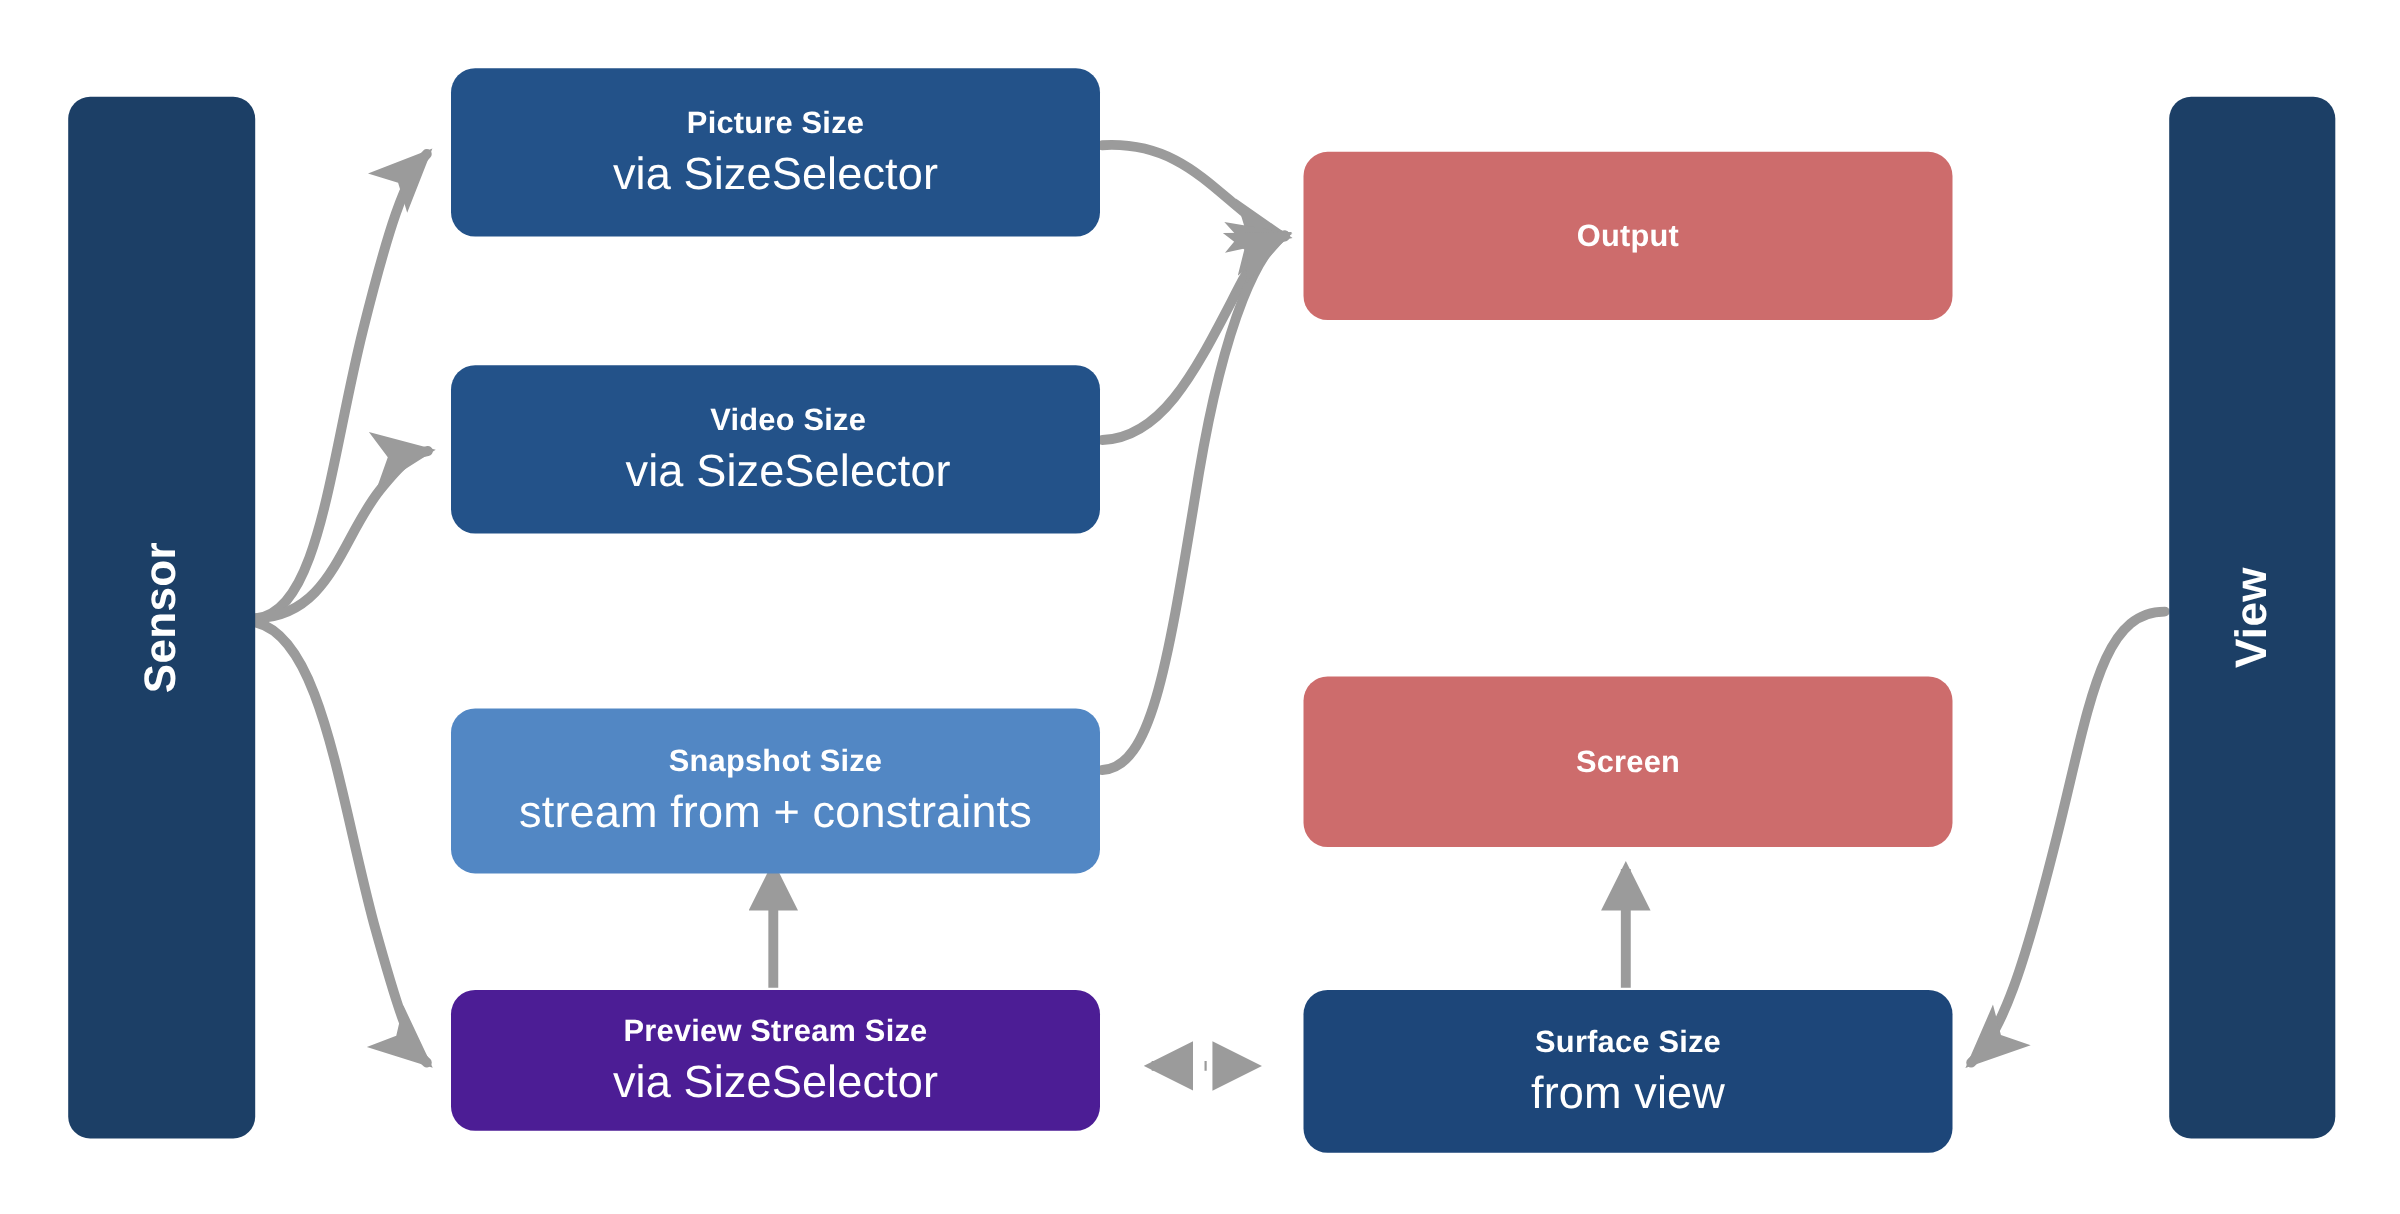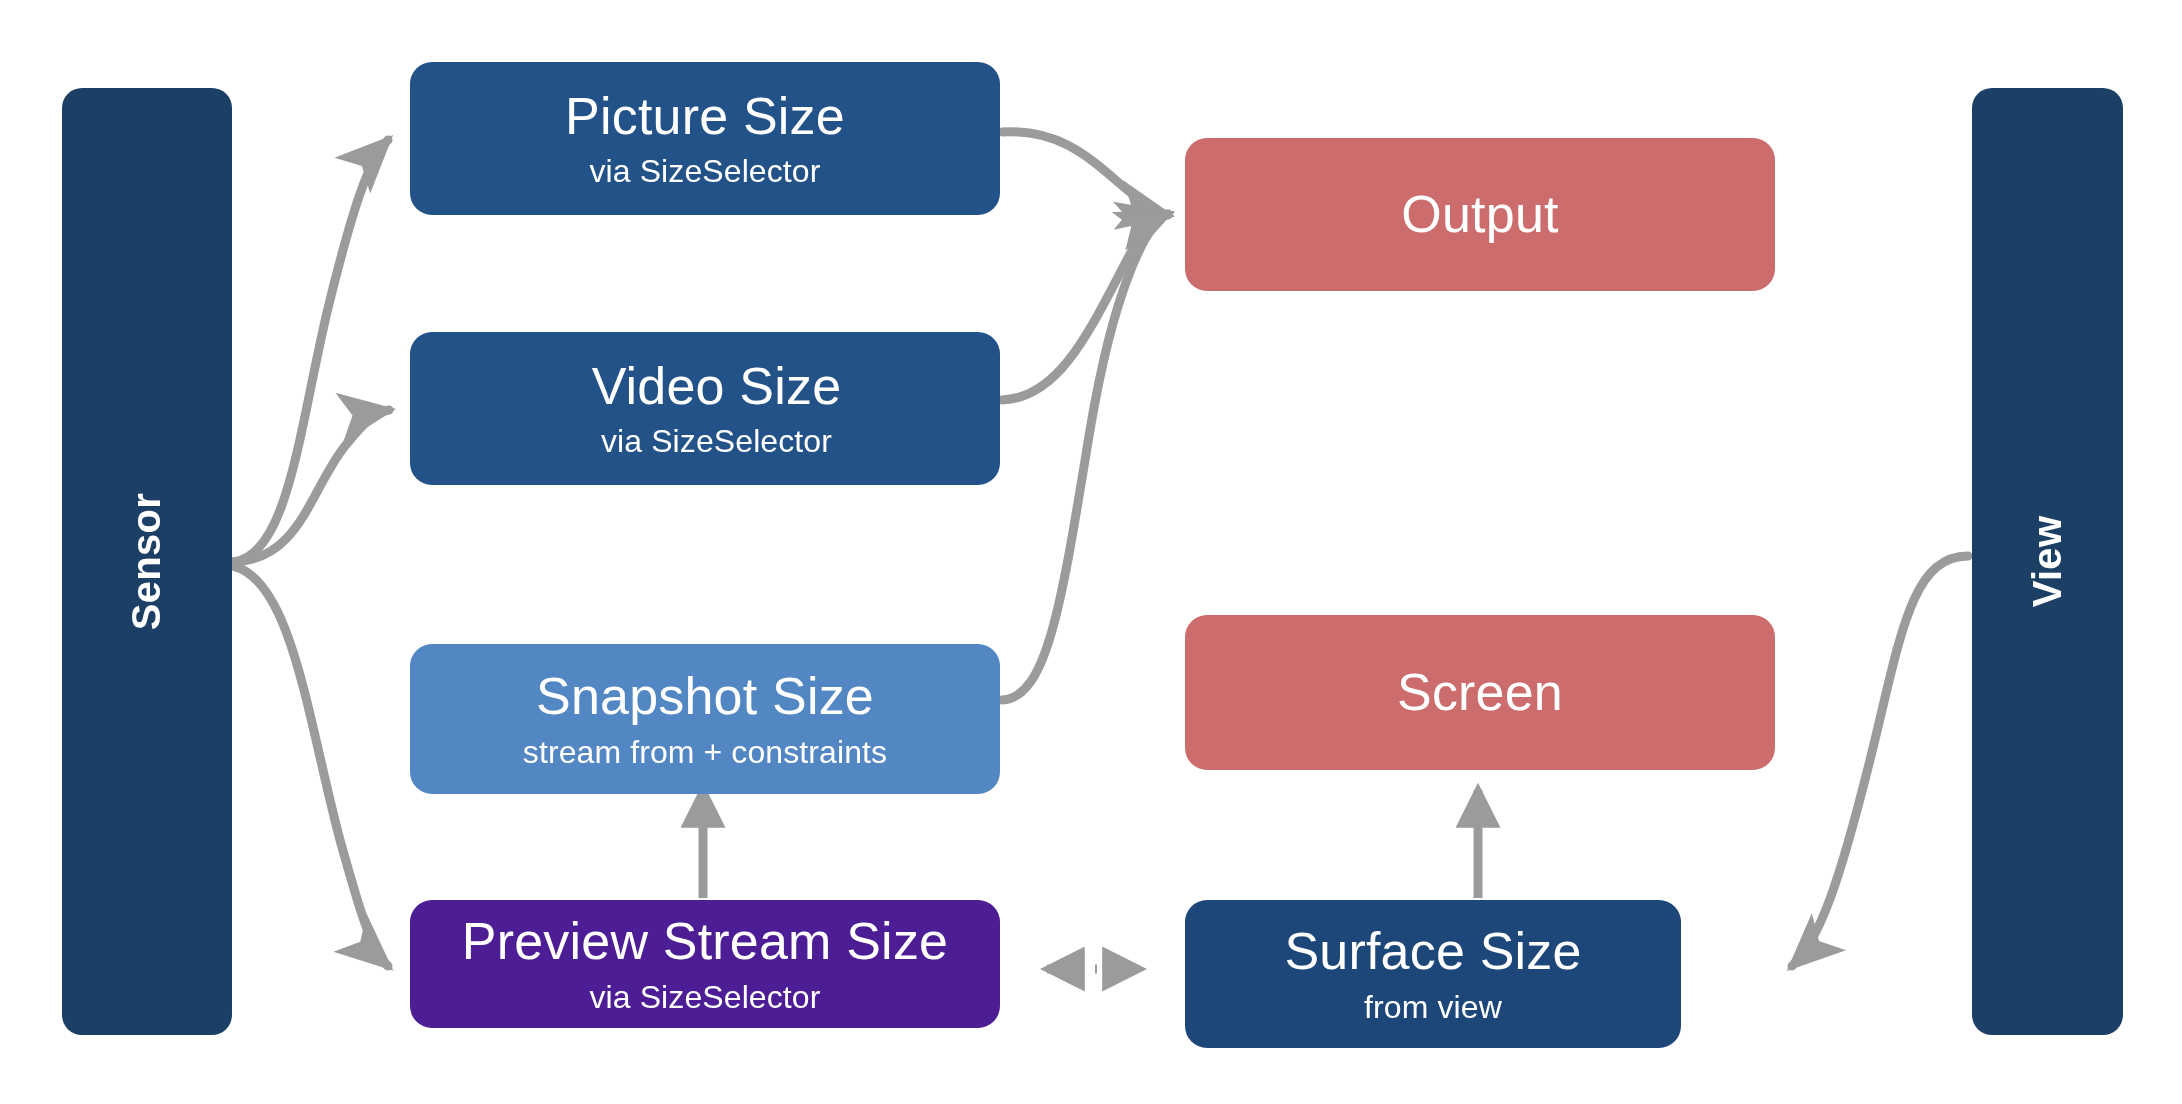--- a/index.html
+++ b/index.html
@@ -31,27 +31,27 @@
     display: flex;
     flex-direction: column;
     align-items: center;
     justify-content: center;
     border-radius: 22px;
     color: #ffffff;
     text-align: center;
     line-height: 1.18;
   }
   .node .title {
-    font-weight: normal;
-    font-size: 52px;
+    font-weight: bold;
+    font-size: 28px;
     letter-spacing: 0.2px;
   }
   .node .sub {
     font-weight: normal;
-    font-size: 32px;
+    font-size: 41px;
     margin-top: 6px;
     letter-spacing: 0.1px;
   }
   .lane {
     position: absolute;
     box-sizing: border-box;
     border-radius: 20px;
     display: flex;
     align-items: center;
     justify-content: center;
@@ -71,21 +71,21 @@
 
   
   #node-picture  { left: 410px; top: 62px;  width: 590px; height: 153px; background: #235289; }
   #node-video    { left: 410px; top: 332px; width: 590px; height: 153px; background: #235289; padding-left: 23px; }
   #node-snapshot { left: 410px; top: 620px; width: 590px; height: 150px; background: #5287c4; margin-top: 24px; }
   #node-preview  { left: 410px; top: 900px; width: 590px; height: 128px; background: #4c1d95; }
 
   
   #node-output  { left: 1185px; top: 138px; width: 590px; height: 153px; background: #cd6c6c; }
   #node-screen  { left: 1185px; top: 615px; width: 590px; height: 155px; background: #cd6c6c; }
-  #node-surface { left: 1185px; top: 900px; width: 496px; height: 148px; background: #1d4679; }
+  #node-surface { left: 1185px; top: 900px; width: 590px; height: 148px; background: #1d4679; }
 </style>
 </head>
 <body>
 
 <div id="stage">
 
   <svg class="edges" viewBox="0 0 2182 1104" width="2182" height="1104" xmlns="http://www.w3.org/2000/svg">
     <defs>
       <marker id="arrowhead" markerWidth="7" markerHeight="7" refX="5.6" refY="3.1" orient="auto" markerUnits="strokeWidth">
         <path d="M0,0.3 L6.4,3.1 L0,5.9 L1.5,3.1 Z" fill="#9b9b9b"></path>

